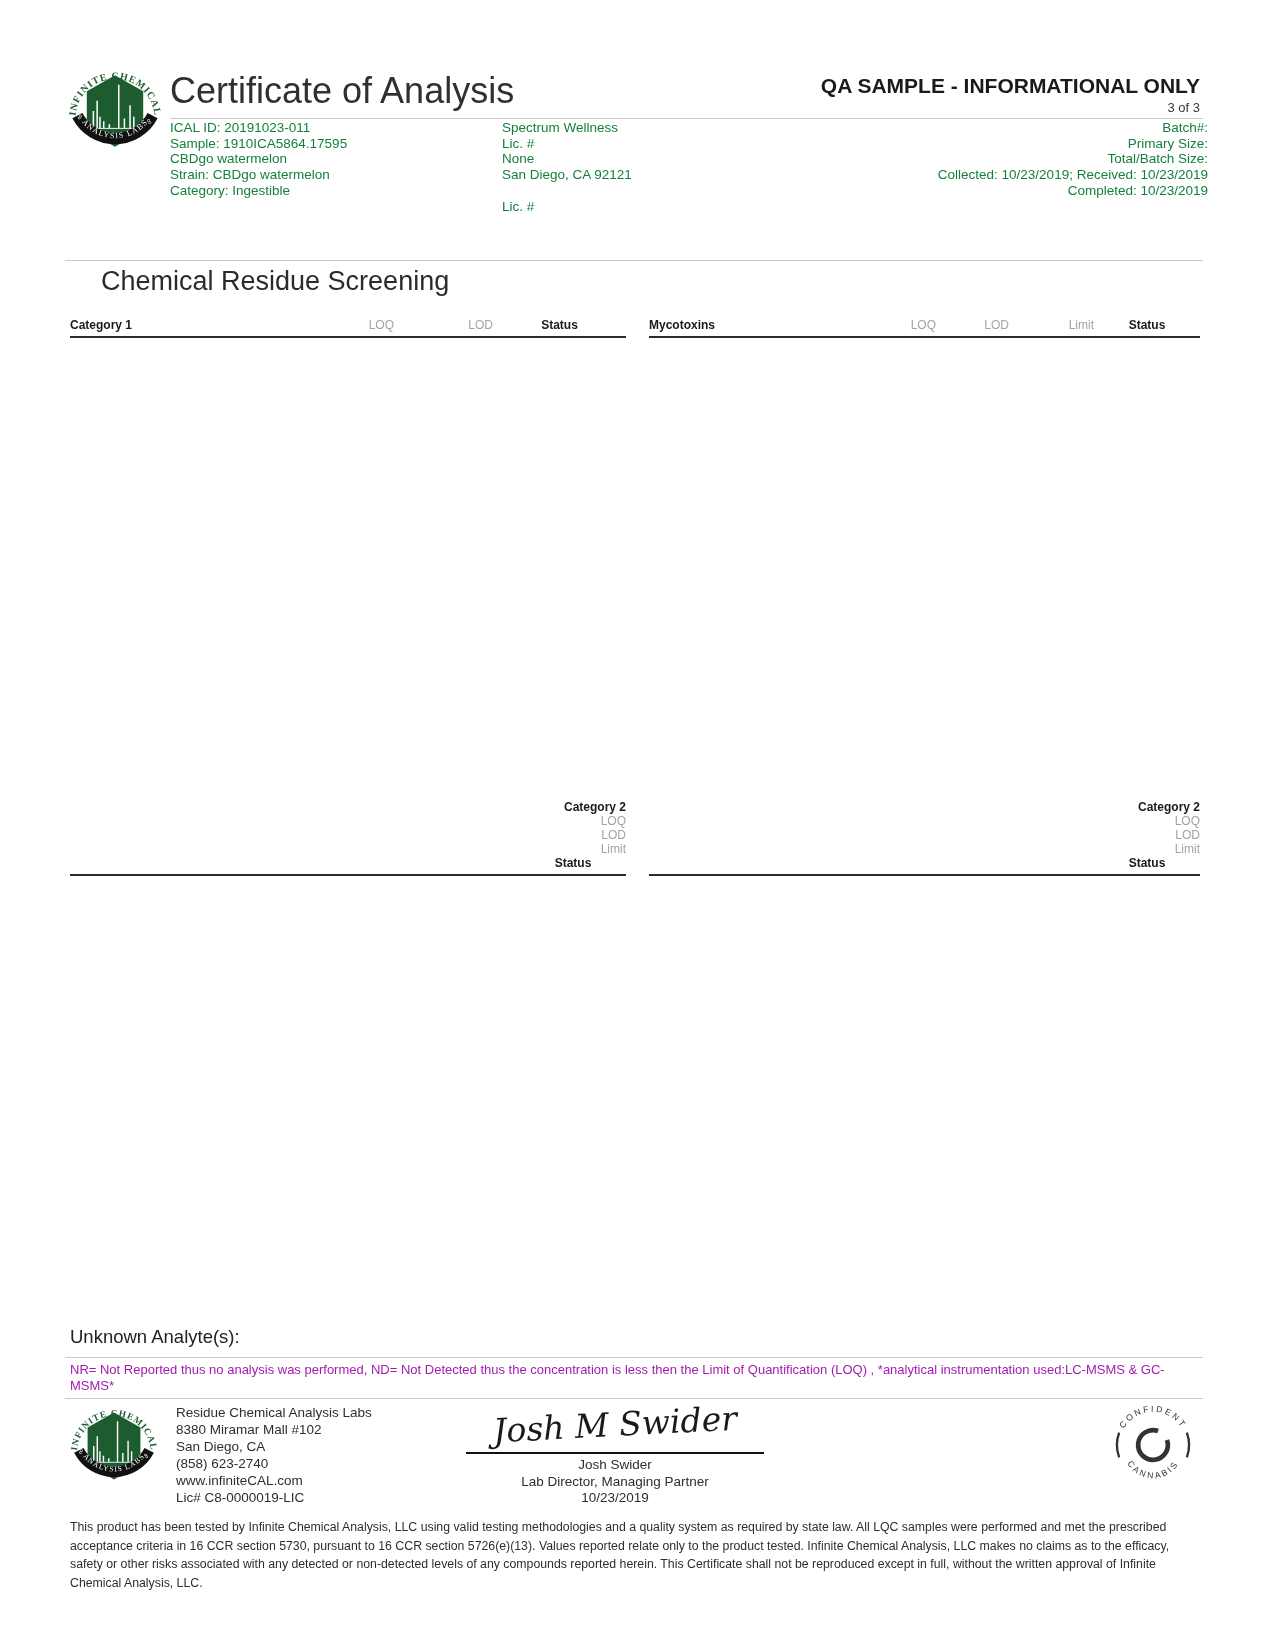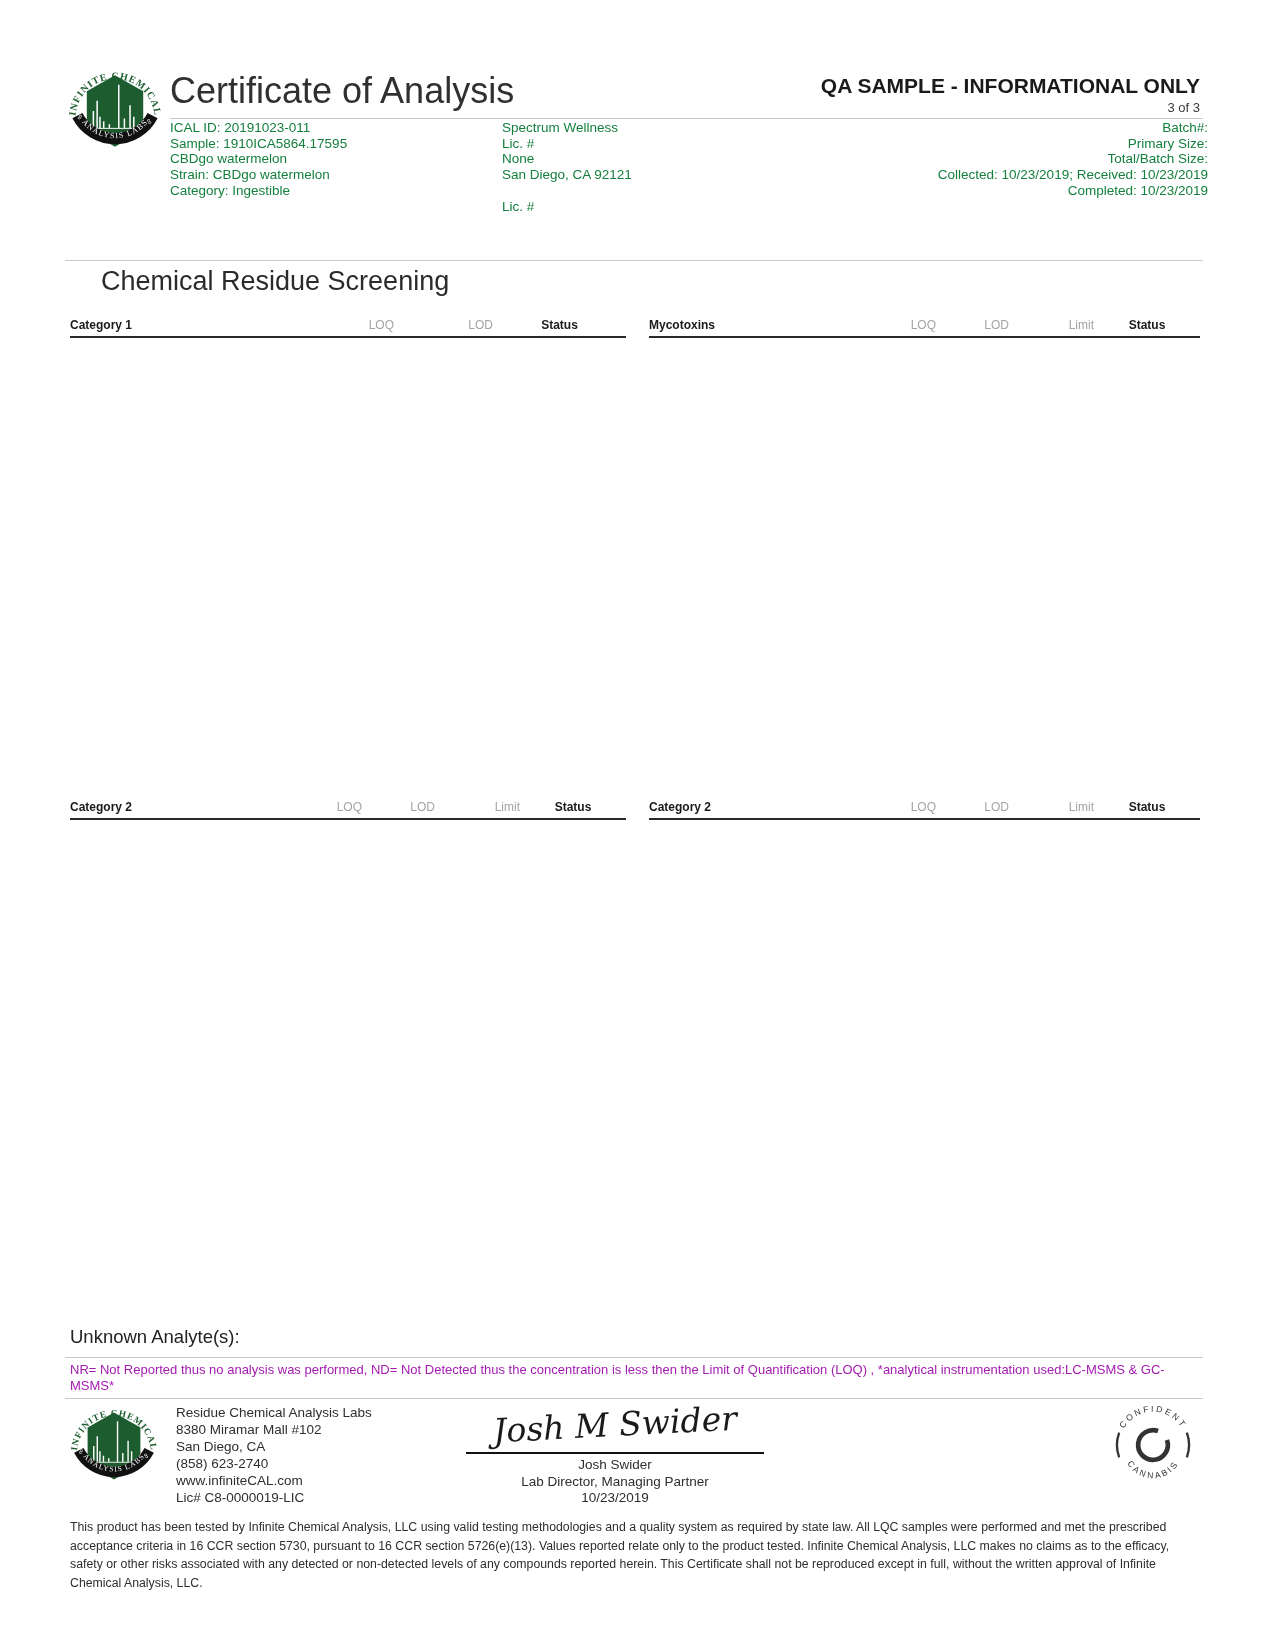--- a/index.html
+++ b/index.html
@@ -19,21 +19,21 @@
   .col-client{left:502px;width:330px;}
   .col-batch{left:863px;width:345px;text-align:right;}
   
   .section-rule{position:absolute;left:65px;right:72px;top:260px;height:1px;background:#c9c9c9;}
   .section-title{position:absolute;left:70px;top:266px;font-size:27px;color:#2b2b2b;margin-left:31px;}
   
   .thead{position:absolute;display:flex;align-items:flex-end;border-bottom:2px solid #2a2a2a;padding-bottom:4px;font-size:12px;}
   .t-left{left:70px;width:556px;}
   .t-right{left:649px;width:551px;}
   .row1{top:318px;}
-  .row2{top:800px;}
+  .row2{top:800px;flex-direction:column;}
   .c-name{flex:1;font-weight:700;color:#1a1a1a;}
   .c-muted{color:#a3a3a3;text-align:right;}
   .c-status{text-align:center;font-weight:700;color:#1a1a1a;}
   .w-loq3{width:99px;} .w-lod3{width:99px;} .w-st3{width:133px;}
   .w-loq4{width:73px;} .w-lod4{width:73px;} .w-lim4{width:85px;} .w-st4{width:106px;}
   
   .unknown-heading{position:absolute;left:70px;top:1326px;font-size:18.5px;color:#222;}
   .fn-rule-top{position:absolute;left:65px;right:72px;top:1357px;height:1px;background:#c9c9c9;}
   .footnote{position:absolute;left:70px;right:80px;top:1362px;font-size:13px;line-height:15.5px;color:#a21caf;}
   .fn-rule-bot{position:absolute;left:65px;right:72px;top:1398px;height:1px;background:#c9c9c9;}

